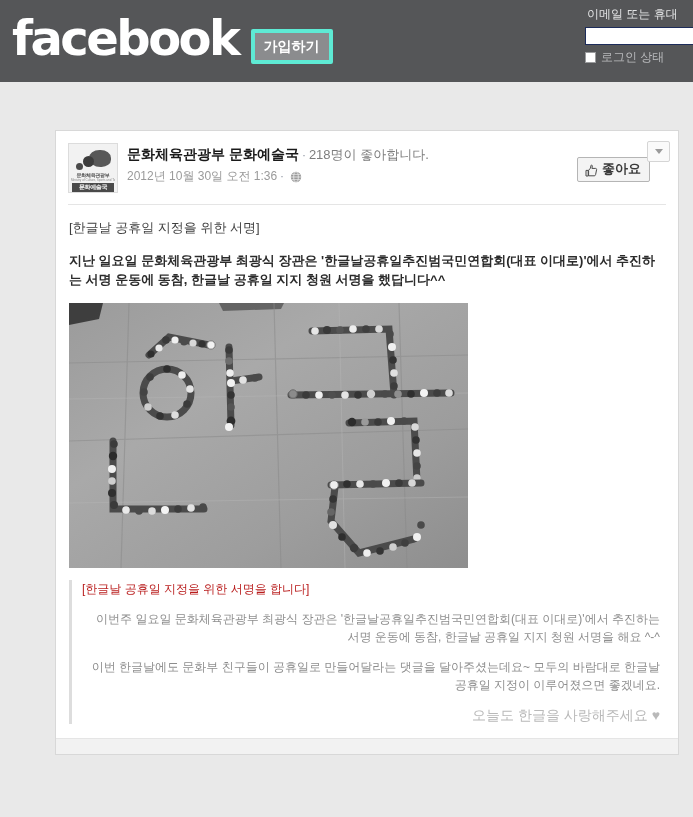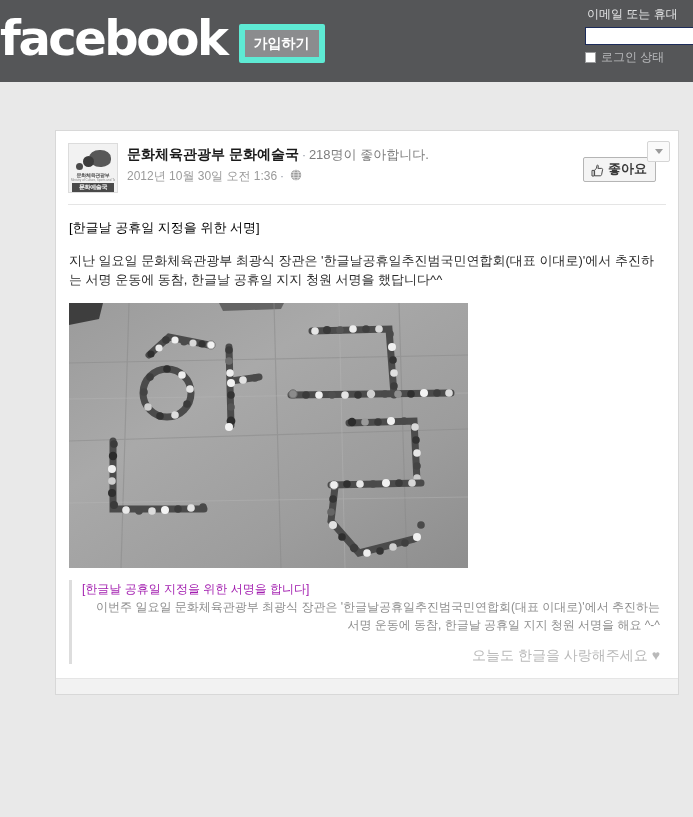--- a/index.html
+++ b/index.html
@@ -17,43 +17,43 @@
 
   
   .topbar {
     position: relative;
     height: 82px;
     background: #555658;
     overflow: hidden;
   }
   .brand-wrap {
     position: absolute;
-    left: 0;
+    left: 12px;
     top: 12px;
     display: flex;
-    align-items: center;
+    align-items: flex-end;
   }
   .fb-logo {
     font-family: "DejaVu Sans", sans-serif;
     font-weight: bold;
     font-size: 48px;
     letter-spacing: -2.5px;
     color: #ffffff;
     line-height: 52px;
     user-select: none;
   }
   .signup-btn {
     margin-left: 12px;
     margin-top: 10px;
     background: #8b8c8e;
     color: #ffffff;
     font-size: 14px;
     font-weight: bold;
     padding: 4px 9px 5px 9px;
-    border: 6px solid #5eead4;
+    border: 4px solid #5eead4;
     border-radius: 2px;
     line-height: 18px;
     white-space: nowrap;
   }
 
   .login-area {
     position: absolute;
     right: -42px;
     top: 6px;
     width: 150px;
@@ -215,34 +215,35 @@
   .likes-count {
     color: #7d7d7d;
     font-size: 13px;
   }
   .meta-line {
     margin-top: 3px;
     font-size: 12px;
     color: #9a9a9a;
     line-height: 16px;
     display: flex;
+    align-items: center;
     white-space: nowrap;
   }
   .globe-icon {
     display: inline-block;
     width: 12px;
     height: 12px;
     margin-left: 3px;
     position: relative;
     top: 1px;
   }
 
   .like-btn {
     position: absolute;
-    right: 22px;
+    right: 28px;
     top: 26px;
     border: 1px solid #b5b5b5;
     background: #f4f4f4;
     padding: 3px 8px 4px 7px;
     font-size: 13px;
     font-weight: bold;
     color: #3a3a3a;
     border-radius: 2px;
     display: flex;
     align-items: center;
@@ -282,29 +283,30 @@
     background: #e5e5e5;
     margin: 11px 12px 0 12px;
   }
 
   
   .post-body {
     padding: 13px 13px 0 13px;
   }
   .post-title {
     font-size: 13px;
-    color: #000000;
+    color: #404040;
     line-height: 19px;
     margin-bottom: 14px;
   }
   .post-text {
     font-size: 13px;
     color: #2b2b2b;
     line-height: 19px;
     max-width: 590px;
+    font-weight: bold;
   }
 
   
   .photo-wrap {
     margin: 14px 13px 0 13px;
     width: 399px;
     height: 265px;
     position: relative;
     overflow: hidden;
     background: #8d8d8d;
@@ -318,21 +320,22 @@
   
   .quote-block {
     margin: 12px 13px 0 13px;
     padding-left: 10px;
     border-left: 3px solid #dddddd;
     color: #8d8d8d;
   }
   .quote-title {
     font-size: 12px;
     line-height: 18px;
-    color: #a21caf;
+    color: #b91c1c;
+    margin-bottom: 12px;
   }
   .quote-p {
     font-size: 12px;
     line-height: 18px;
     color: #8d8d8d;
     margin-bottom: 12px;
     max-width: 578px;
     text-align: right;
   }
   .quote-p:last-child {
@@ -580,20 +583,21 @@
           <circle cx="336" cy="240" r="3.8" fill="#3f3f3f"></circle>
           <circle cx="348" cy="234" r="4" fill="#f0f0f0"></circle>
           <circle cx="352" cy="222" r="3.8" fill="#4a4a4a"></circle>
         </g>
       </svg>
     </div>
 
     <div class="quote-block">
       <div class="quote-title">[한글날 공휴일 지정을 위한 서명을 합니다]</div>
       <div class="quote-p">이번주 일요일 문화체육관광부 최광식 장관은 '한글날공휴일추진범국민연합회(대표 이대로)'에서 추진하는 서명 운동에 동참, 한글날 공휴일 지지 청원 서명을 해요 ^-^</div>
+      <div class="quote-p">이번 한글날에도 문화부 친구들이 공휴일로 만들어달라는 댓글을 달아주셨는데요~ 모두의 바람대로 한글날 공휴일 지정이 이루어졌으면 좋겠네요.</div>
       <div class="quote-p heart">오늘도 한글을 사랑해주세요 ♥</div>
     </div>
 
     <div class="post-footer">
       
     </div>
 
   </div>
 </div>
 

